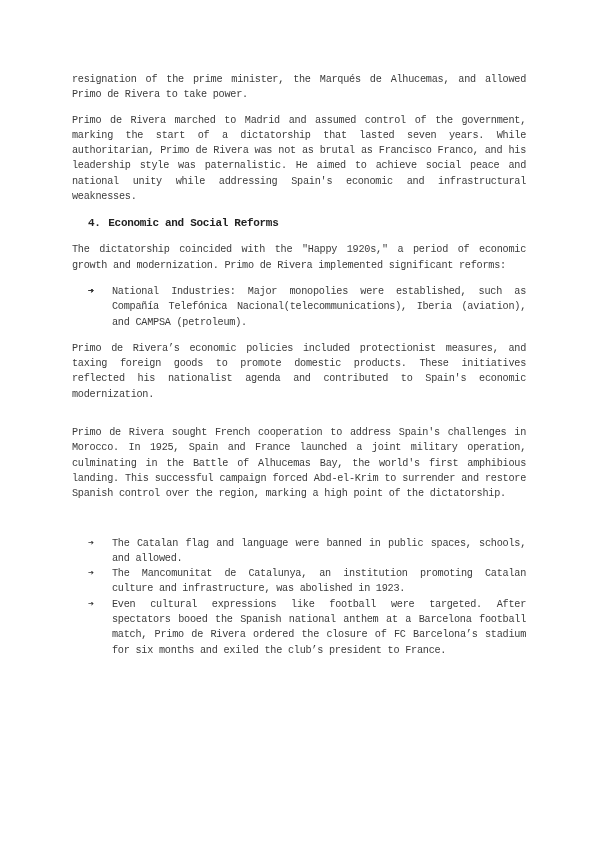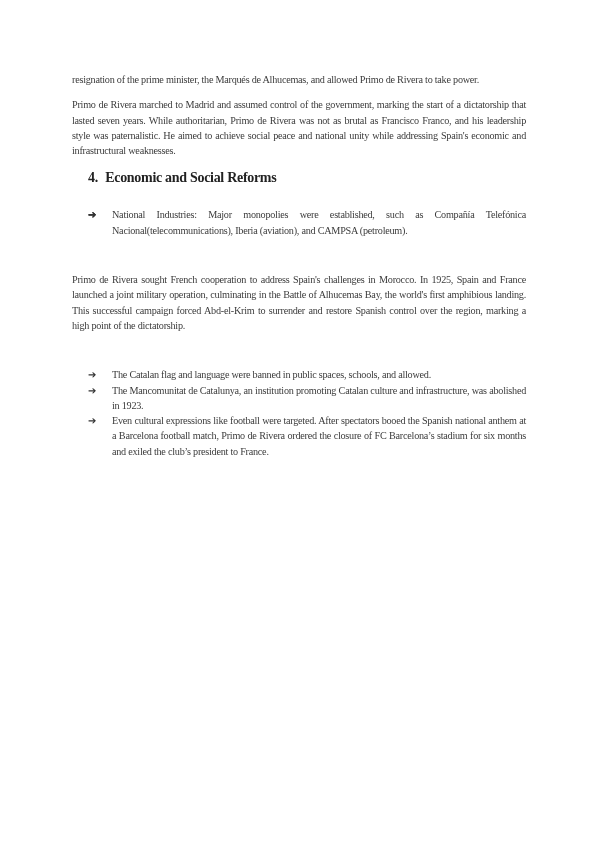--- a/index.html
+++ b/index.html
@@ -2,31 +2,31 @@
 <html><head>
 <meta charset="utf-8">
 <style>
   html, body { margin: 0; padding: 0; background: #ffffff; }
   body { width: 600px; height: 848px; overflow: hidden; position: relative; }
   .page {
     position: absolute;
     left: 72px;
     top: 72px;
     width: 454px;
-    font-family: Liberation Serif, serif;
+    font-family: Liberation Mono, monospace;
     font-size: 10.2px;
     line-height: 15.3px;
     color: #3b3b3b;
     letter-spacing: -0.25px;
   }
   p { margin: 0; text-align: justify; }
   .gap { height: 10px; }
   h3 {
     margin: 0;
-    font-size: 14px;
+    font-size: 11px;
     font-weight: bold;
     color: #222222;
     padding-left: 16px;
     letter-spacing: -0.3px;
     line-height: 15px;
   }
   h3 .num { display: inline-block; width: 14px; }
   ul { list-style: none; margin: 0; padding: 0; }
   li {
     position: relative;
@@ -45,27 +45,29 @@
 <body>
 
 <div class="page">
   <p>resignation of the prime minister, the Marqués de Alhucemas, and allowed Primo de Rivera to take power.</p>
   <div class="gap"></div>
   <p>Primo de Rivera marched to Madrid and assumed control of the government, marking the start of a dictatorship that lasted seven years. While authoritarian, Primo de Rivera was not as brutal as Francisco Franco, and his leadership style was paternalistic. He aimed to achieve social peace and national unity while addressing Spain's economic and infrastructural weaknesses.</p>
   <div class="gap" style="height:12px"></div>
 
   <h3><span class="num">4.</span> <span>Economic and Social Reforms</span></h3>
   <div class="gap" style="height:11px"></div>
+  <p>The dictatorship coincided with the "Happy 1920s," a period of economic growth and modernization. Primo de Rivera implemented significant reforms:</p>
   <div class="gap" style="height:11px"></div>
   <ul>
     <li><span class="arrow">➔</span></li>
     <li><span class="arrow">➔</span></li>
     <li><span class="arrow">➔</span><span>National Industries: Major monopolies were established, such as Compañía Telefónica Nacional(telecommunications), Iberia (aviation), and CAMPSA (petroleum).</span></li>
   </ul>
   <div class="gap" style="height:11px"></div>
+  <p>Primo de Rivera’s economic policies included protectionist measures, and taxing foreign goods to promote domestic products. These initiatives reflected his nationalist agenda and contributed to Spain's economic modernization.</p>
   <div class="gap" style="height:12px"></div>
 
   <div class="gap" style="height:11px"></div>
   <p>Primo de Rivera sought French cooperation to address Spain's challenges in Morocco. In 1925, Spain and France launched a joint military operation, culminating in the Battle of Alhucemas Bay, the world's first amphibious landing. This successful campaign forced Abd-el-Krim to surrender and restore Spanish control over the region, marking a high point of the dictatorship.</p>
   <div class="gap" style="height:12px"></div>
 
   <div class="gap" style="height:11px"></div>
   <div class="gap" style="height:11px"></div>
   <ul>
     <li><span class="arrow">➔</span><span>The Catalan flag and language were banned in public spaces, schools, and allowed.</span></li>

